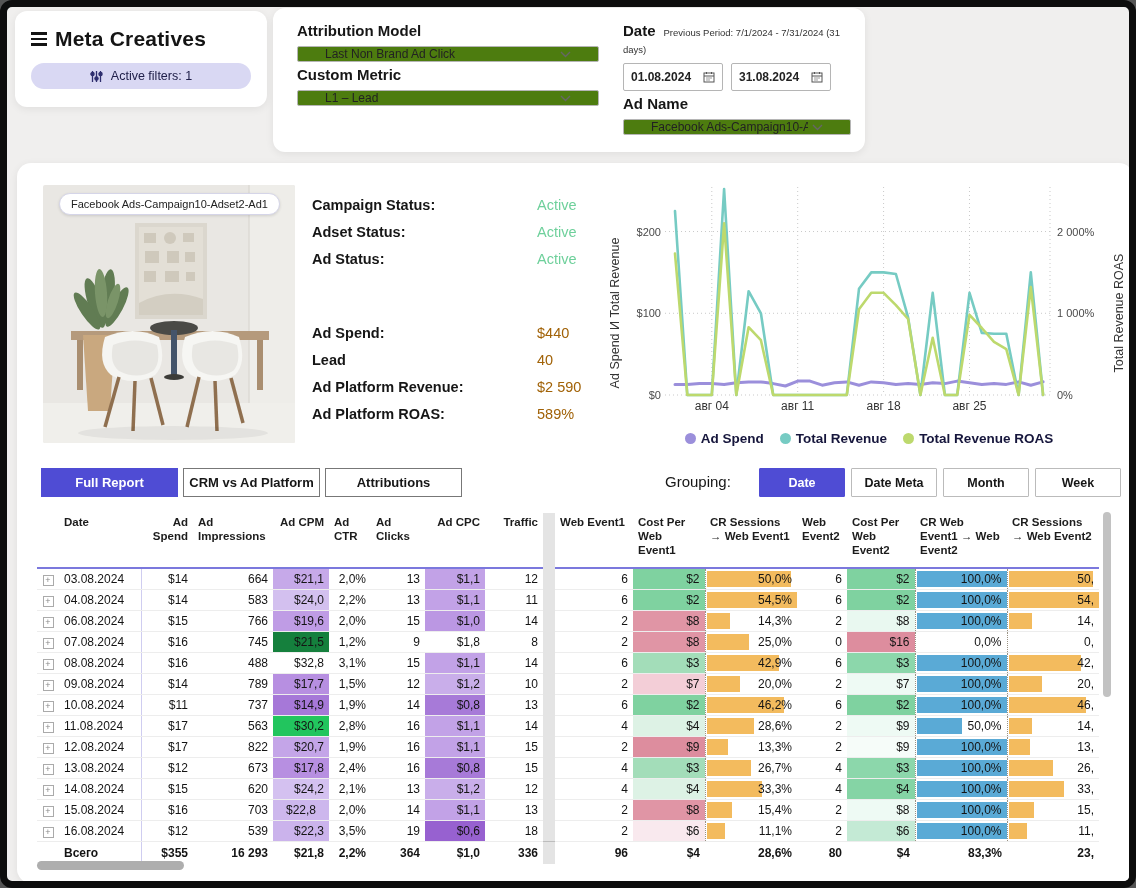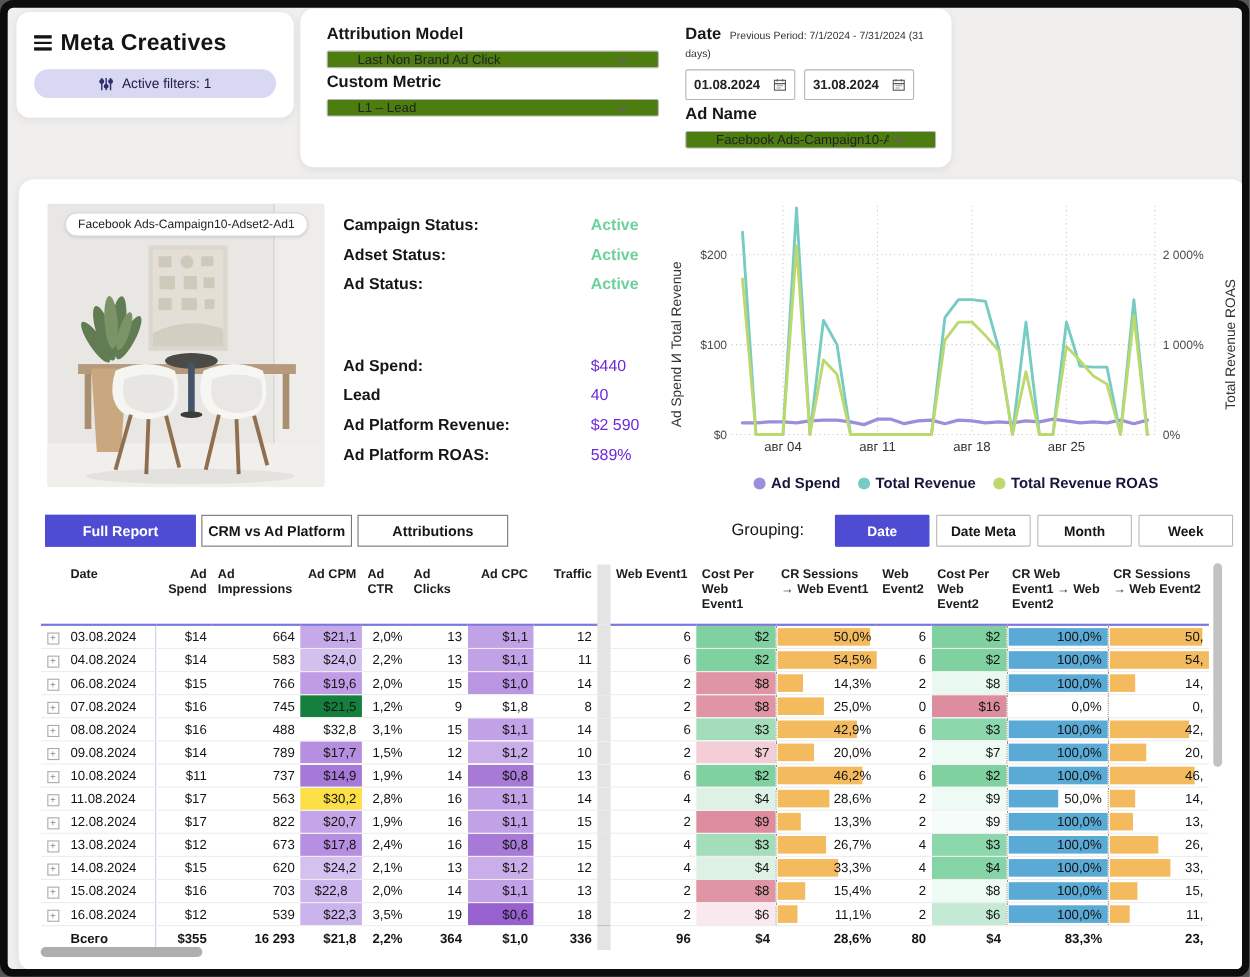--- a/index.html
+++ b/index.html
@@ -21,22 +21,22 @@
   .date-inputs{display:flex;gap:8px;}
   .date-box{box-sizing:border-box;display:flex;align-items:center;justify-content:space-between;width:100px;height:28px;border:1px solid #b5b5b5;border-radius:2px;padding:0 7px;font-size:12px;font-weight:bold;color:#222;background:#fff;cursor:pointer;}
   
   .main-card{left:10px;top:156px;width:1116px;height:720px;border-radius:14px;}
   .creative{position:absolute;left:26px;top:22px;width:252px;height:258px;}
   .creative svg{border-radius:2px;display:block;}
   .pill{position:absolute;left:16px;top:8px;background:#fff;border:1px solid #d5d5e8;border-radius:12px;padding:4px 11px;font-size:11px;color:#222;box-shadow:0 1px 3px rgba(0,0,0,.12);white-space:nowrap;}
   .summary{position:absolute;left:295px;top:28px;width:310px;}
   .srow{display:flex;height:27px;align-items:center;}
   .srow .lab{flex:0 0 225px;font-size:14.5px;font-weight:bold;color:#161616;}
-  .srow .val{font-size:14.5px;color:#6d28d9;}
-  .srow.status .val{color:#6ed09b;font-weight:bold;}
+  .srow .val{font-size:14.5px;color:#a16207;}
+  .srow.status .val{color:#6ed09b;font-weight:normal;}
   .srow.gap{margin-top:47px;}
   
   .chart{position:absolute;left:578px;top:14px;width:548px;}
   .legend{display:flex;justify-content:center;gap:16px;margin-top:2px;font-size:13.5px;color:#16163c;font-weight:bold;}
   .legend .li{display:flex;align-items:center;gap:5px;cursor:pointer;}
   .legend .dot{width:11px;height:11px;border-radius:50%;}
   
   .tabs{position:absolute;left:24px;top:305px;display:flex;gap:5px;}
   .tab{box-sizing:border-box;width:137px;height:29px;display:flex;align-items:center;justify-content:center;font-size:13px;font-weight:bold;border:1px solid #777;background:#fff;color:#161616;cursor:pointer;}
   .tab.active{background:#4f4cd4;border-color:#4f4cd4;color:#fff;}
@@ -532,21 +532,21 @@
               <td class="r barc">
                 <span class="bar" style="width: 85%; background: rgb(243, 187, 94);"></span>
                 <span class="bval">46,</span>
               </td>
             </tr>
             <tr>
               <td class="exp"><span class="expbox">+</span></td>
               <td class="datec">11.08.2024</td>
               <td class="r">$17</td>
               <td class="r">563</td>
-              <td class="r" style="background: #fde047;">$30,2</td>
+              <td class="r" style="background: #22c55e;">$30,2</td>
               <td class="r">2,8%</td>
               <td class="r">16</td>
               <td class="r" style="background: rgb(194, 162, 231);">$1,1</td>
               <td class="r">14</td>
               <td class="divcol"></td>
               <td class="r">4</td>
               <td class="r" style="background: rgb(221, 242, 229);">$4</td>
               <td class="r barc">
                 <span class="bar" style="width: 52%; background: rgb(243, 187, 94);"></span>
                 <span class="bval">28,6%</span>

